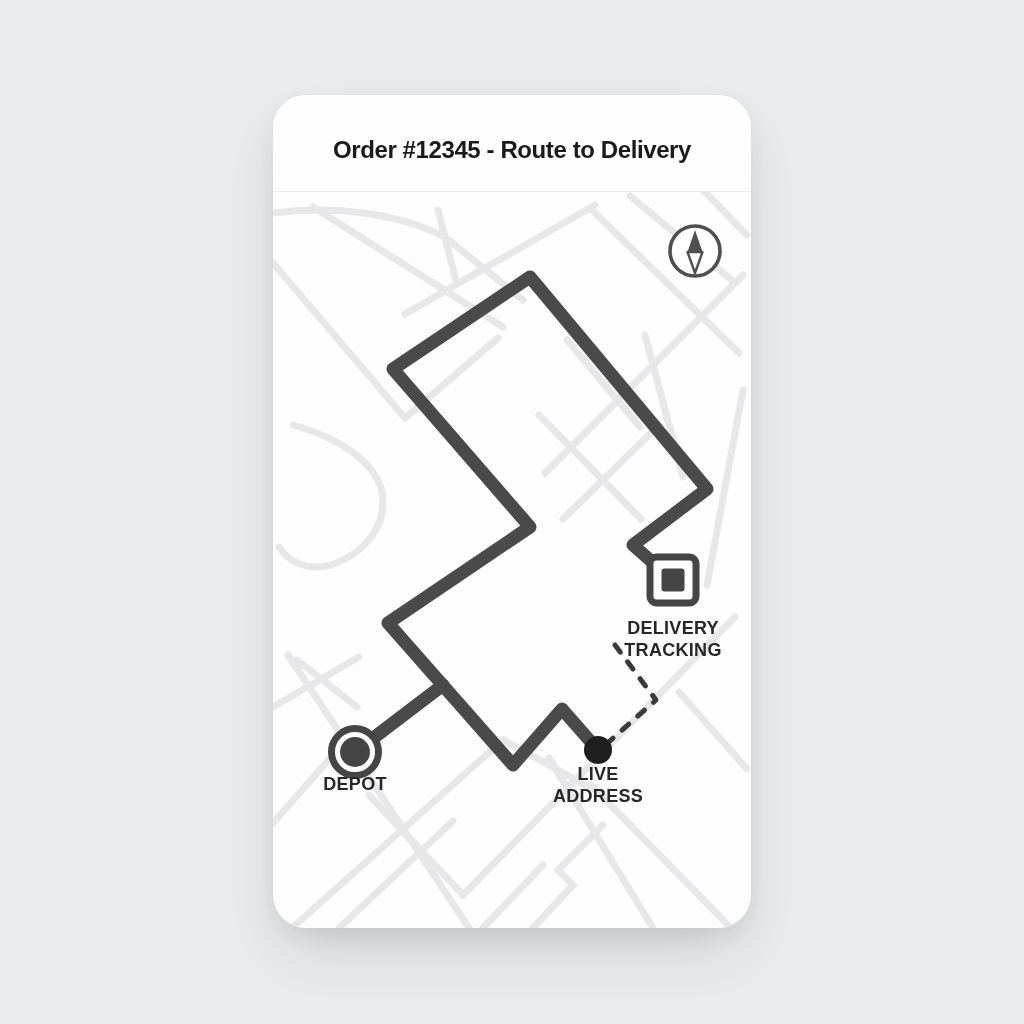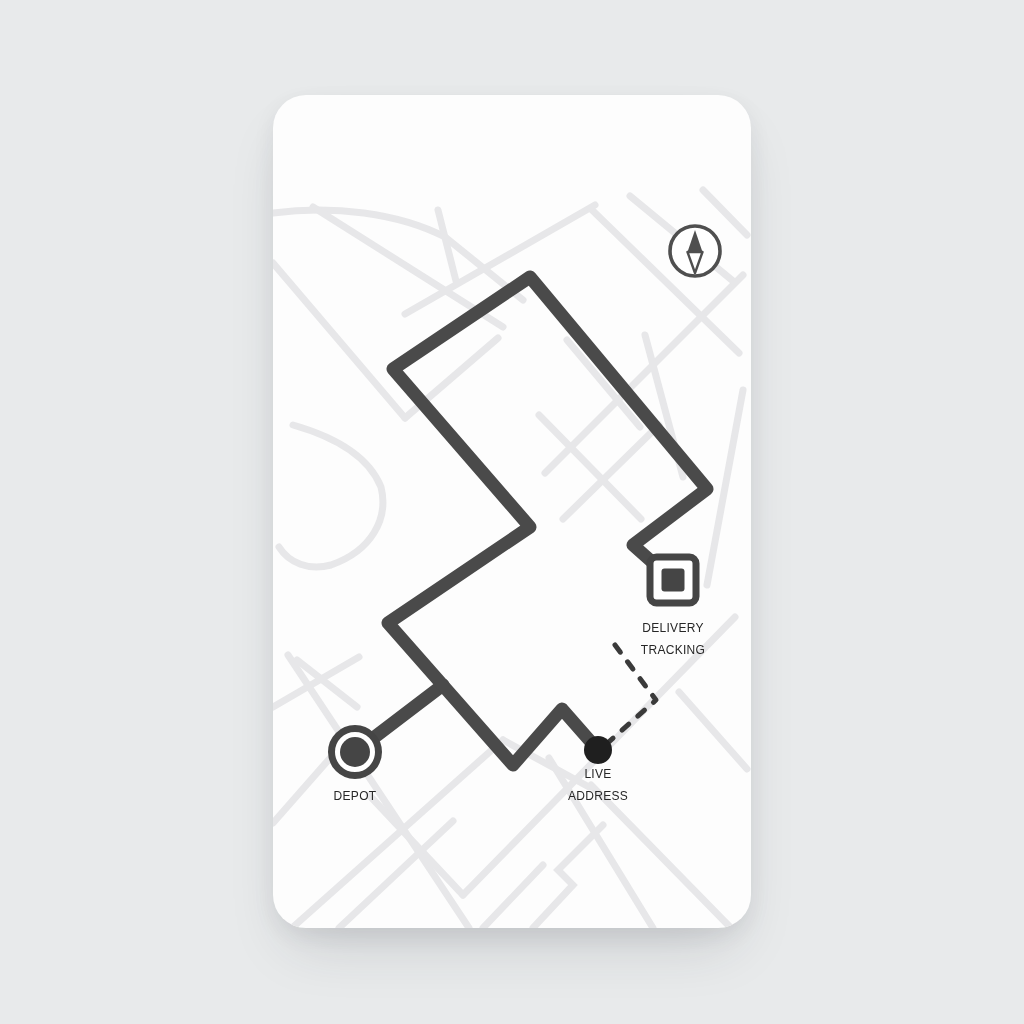--- a/index.html
+++ b/index.html
@@ -46,24 +46,24 @@
   }
   .delivery-square::after{
     content:"";position:absolute;inset:8px;border-radius:3px;background:var(--marker,#454545);
   }
   .live-dot{
     position:absolute;left:0;top:0;transform:translate(-50%,-50%);
     width:28px;height:28px;border-radius:50%;background:var(--live-dot,#1f1f1f);
   }
   .mlabel{
     position:absolute;left:0;transform:translateX(-50%);text-align:center;
-    font-size:12px;font-weight:400;letter-spacing:.3px;line-height:22px;
+    font-size:18px;font-weight:700;letter-spacing:.3px;line-height:22px;
     color:var(--text-label,#272727);white-space:nowrap;
   }
-  .depot-label{top:33px;text-align:right;}
+  .depot-label{top:21px;text-align:right;}
   .delivery-label{top:37px;}
   .live-label{top:13px;}
 </style>
 </head>
 <body>
 
 <div class="stage">
   <div class="card">
 
     <div class="map">
@@ -131,15 +131,18 @@
 
       <div class="marker" style="left: 325px; top: 655px;">
         <div class="live-dot"></div>
         <div class="mlabel live-label">
           <div>LIVE</div>
           <div>ADDRESS</div>
         </div>
       </div>
     </div>
 
+    <div class="card-header">
+      <h1 class="title">Order #12345 - Route to Delivery</h1>
+    </div>
 
   </div>
 </div>
 
 </body></html>

